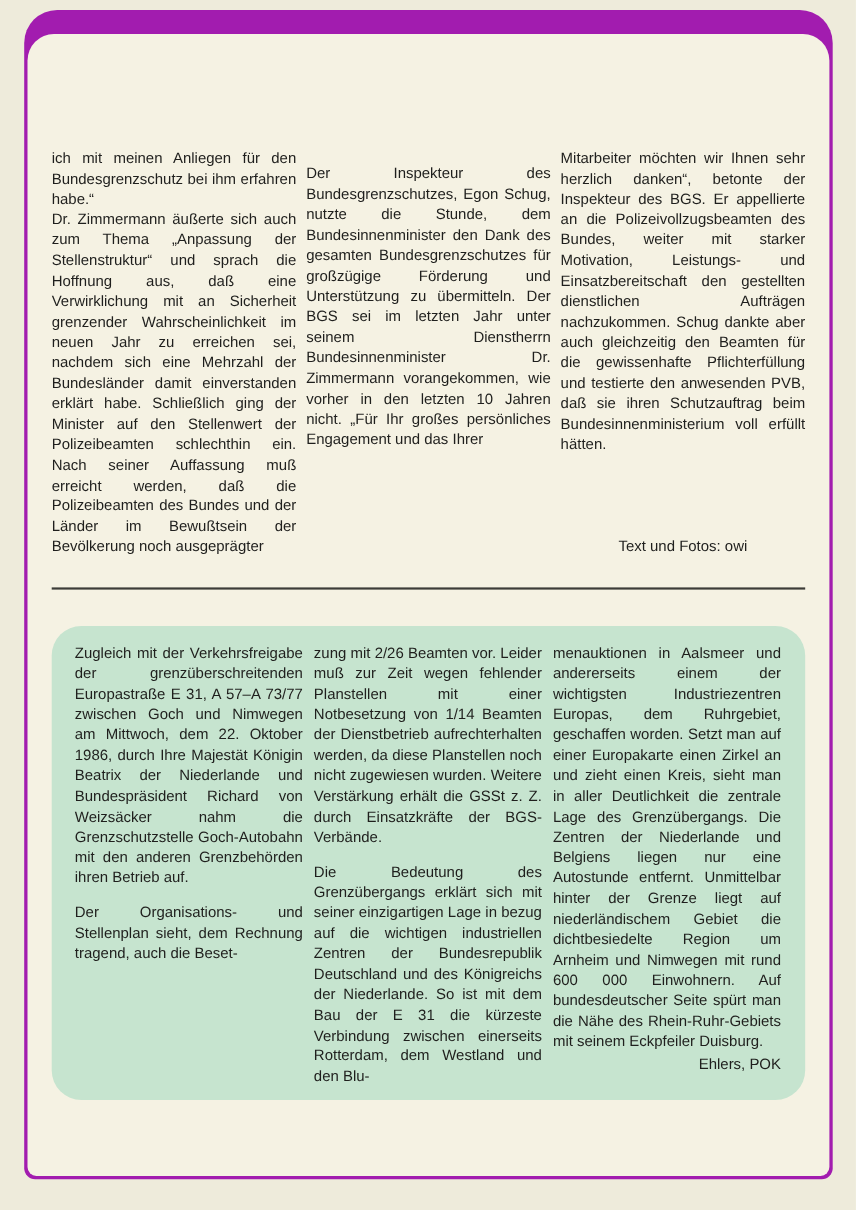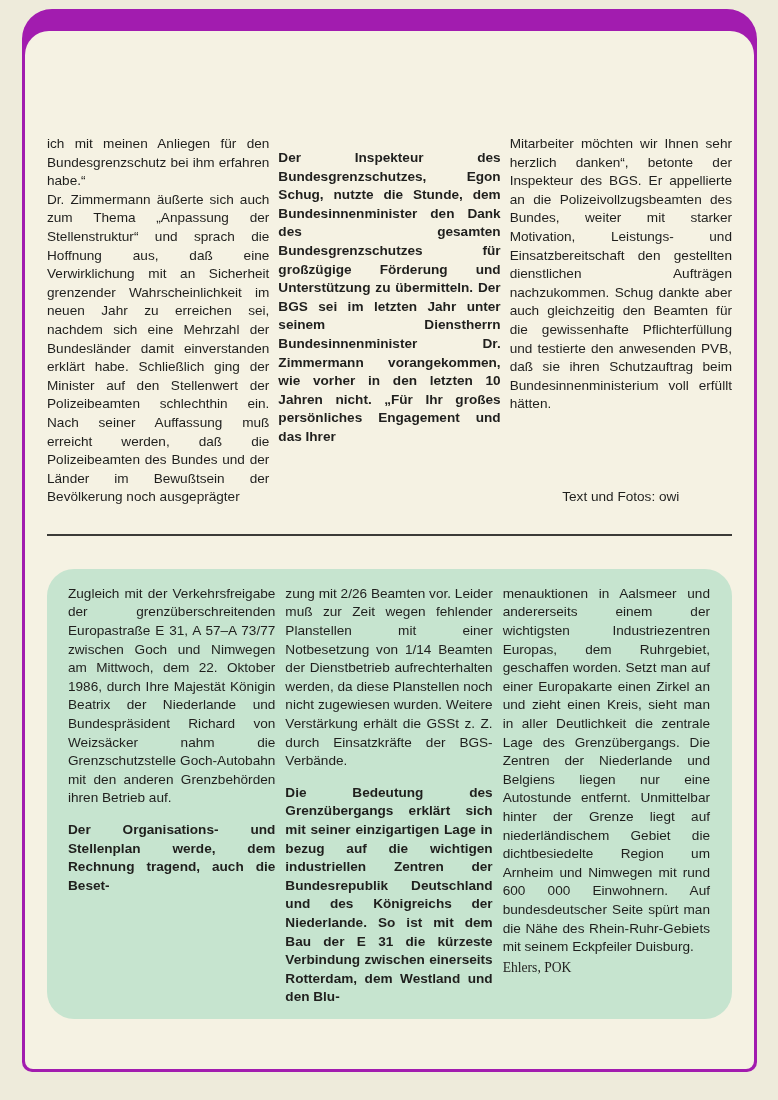--- a/index.html
+++ b/index.html
@@ -26,21 +26,21 @@
     color:#1f1f1d;
   }
   .cols{display:flex;gap:9px;}
   .col{flex:1 1 0;min-width:0;}
   .body-text{
     font-size:13.6px;line-height:18.6px;
     text-align:justify;
   }
   .body-text p{margin:0;}
   .body-text p + p{margin-top:0;}
-  .body-text p.gap{margin-top:14px;font-weight:bold;}
+  .body-text p.gap{margin-top:14px;}
   .byline{
     margin-top:74px;
     text-align:center;
     font-size:13.6px;
   }
   .rule{
     height:2px;background:#3c3c38;
     margin-top:27px;
   }
   .feature-box{
@@ -54,23 +54,23 @@
   .headline{
     margin:4px 0 16px 0;
     font-size:27px;line-height:32px;
     font-weight:bold;font-style:italic;
     color:#22342a;
     letter-spacing:0.2px;
   }
   .feature-cols{display:flex;gap:10px;padding-right:4px;}
   .feature-cols .body-text p.gap{margin-top:13px;}
   .signature{
+    text-align:right;
     font-size:13.6px;
     margin-top:2px;
-    font-family:Liberation Serif, serif;
   }
 </style>
 </head>
 <body>
 
 <div class="frame">
   <div class="panel">
     <div class="content">
 
       <div class="cols">
@@ -86,21 +86,21 @@
           <div class="byline">Text und Fotos: owi</div>
         </div>
       </div>
 
       <div class="rule"></div>
 
       <div class="feature-box">
         <div class="feature-cols">
           <div class="col body-text">
             <p>Zugleich mit der Verkehrsfreigabe der grenzüberschreitenden Europastraße E 31, A 57–A 73/77 zwischen Goch und Nimwegen am Mittwoch, dem 22. Oktober 1986, durch Ihre Majestät Königin Beatrix der Niederlande und Bundespräsident Richard von Weizsäcker nahm die Grenzschutzstelle Goch-Autobahn mit den anderen Grenzbehörden ihren Betrieb auf.</p>
-            <p class="gap">Der Organisations- und Stellenplan werde, dem Rechnung tragend, auch die Beset-</p>
+            <p class="gap">Der Organisations- und Stellenplan sieht, dem Rechnung tragend, auch die Beset-</p>
           </div>
           <div class="col body-text">
             <p>zung mit 2/26 Beamten vor. Leider muß zur Zeit wegen fehlender Planstellen mit einer Notbesetzung von 1/14 Beamten der Dienstbetrieb aufrechterhalten werden, da diese Planstellen noch nicht zugewiesen wurden. Weitere Verstärkung erhält die GSSt z. Z. durch Einsatzkräfte der BGS-Verbände.</p>
             <p class="gap">Die Bedeutung des Grenzübergangs erklärt sich mit seiner einzigartigen Lage in bezug auf die wichtigen industriellen Zentren der Bundesrepublik Deutschland und des Königreichs der Niederlande. So ist mit dem Bau der E 31 die kürzeste Verbindung zwischen einerseits Rotterdam, dem Westland und den Blu-</p>
           </div>
           <div class="col body-text">
             <p>menauktionen in Aalsmeer und andererseits einem der wichtigsten Industriezentren Europas, dem Ruhrgebiet, geschaffen worden. Setzt man auf einer Europakarte einen Zirkel an und zieht einen Kreis, sieht man in aller Deutlichkeit die zentrale Lage des Grenzübergangs. Die Zentren der Niederlande und Belgiens liegen nur eine Autostunde entfernt. Unmittelbar hinter der Grenze liegt auf niederländischem Gebiet die dichtbesiedelte Region um Arnheim und Nimwegen mit rund 600 000 Einwohnern. Auf bundesdeutscher Seite spürt man die Nähe des Rhein-Ruhr-Gebiets mit seinem Eckpfeiler Duisburg.</p>
             <div class="signature">Ehlers, POK</div>
           </div>
         </div>

